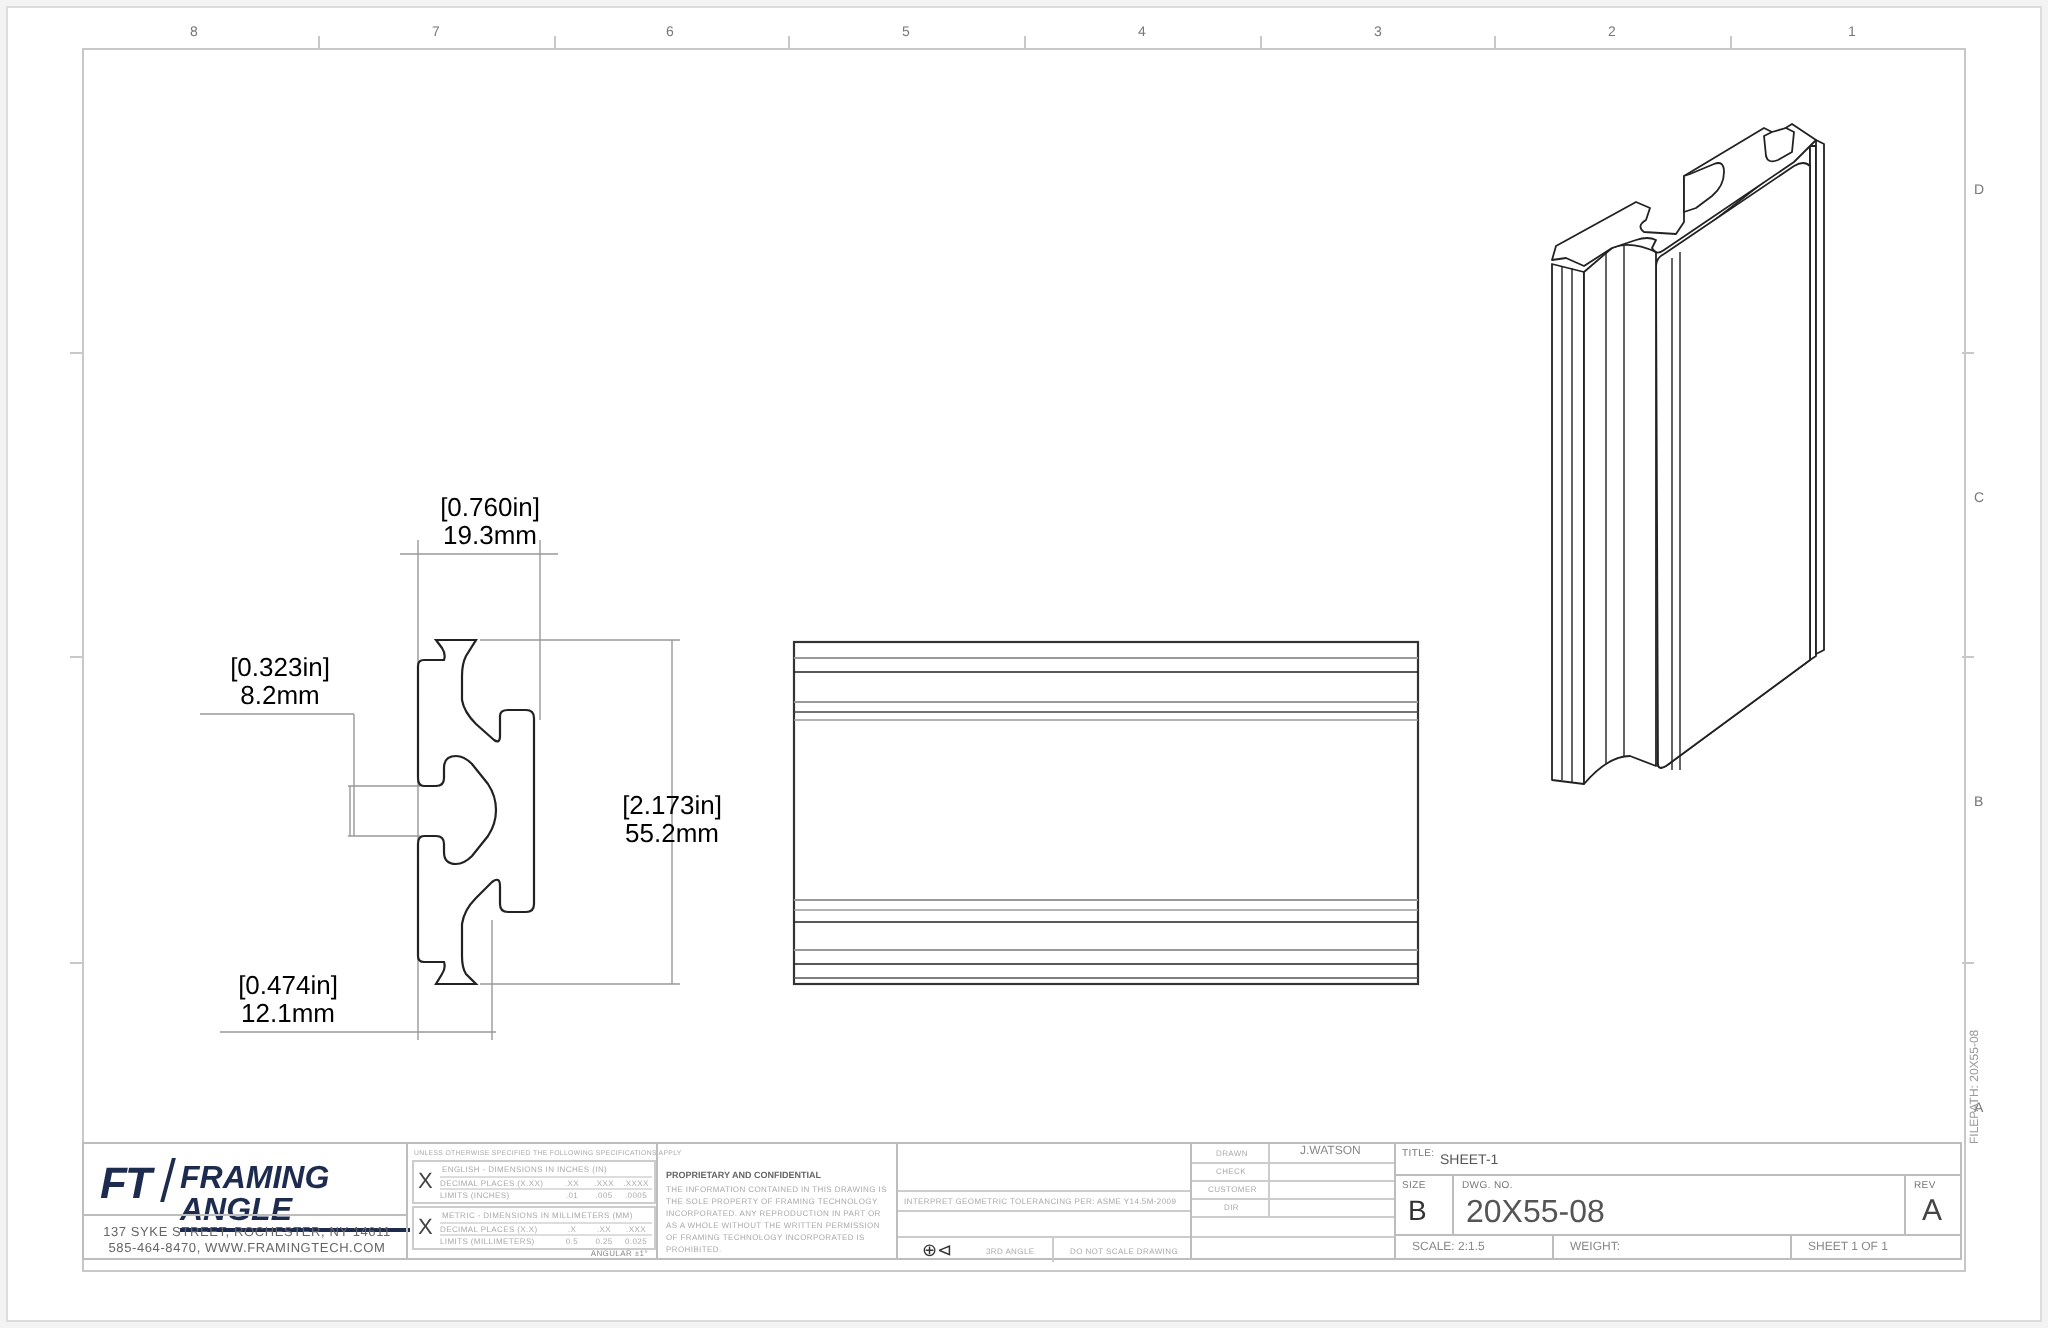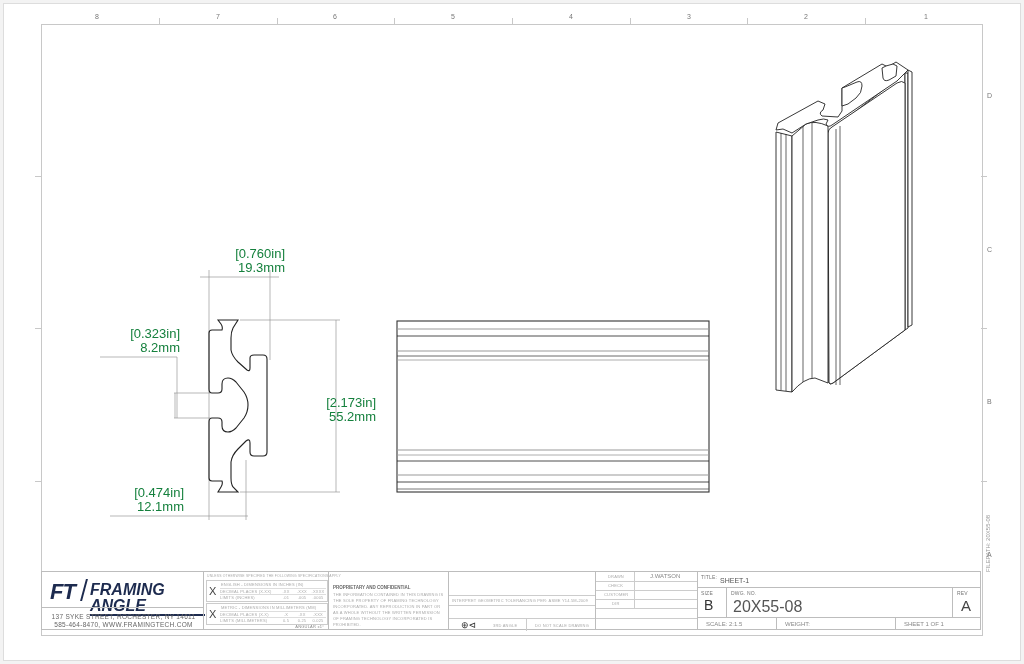--- a/index.html
+++ b/index.html
@@ -2,21 +2,21 @@
 <html><head>
 <meta charset="utf-8">
 <style>
   html, body { margin:0; padding:0; }
   body { width:1024px; height:664px; background:#f3f3f3; position:relative; overflow:hidden; font-family:"Liberation Sans", sans-serif; color:#555; }
   .sheet { position:absolute; left:3px; top:3px; width:1016px; height:656px; background:#fff; border:1px solid #ddd; }
   .zone-label { position:absolute; font-size:7px; color:#777; }
   .frame { position:absolute; left:41px; top:24px; width:940px; height:610px; border:1px solid #c8c8c8; }
   .tick { position:absolute; background:#c8c8c8; }
   svg { position:absolute; left:0; top:0; }
-  .dim { position:absolute; font-size:13px; color:#15803d; text-align:right; line-height:14px; }
+  .dim { position:absolute; font-size:13px; color:#000000; text-align:center; line-height:14px; }
   .tb { position:absolute; left:41px; top:571px; width:940px; height:59px; }
   .cell { position:absolute; border:1px solid #bdbdbd; box-sizing:border-box; }
   .tiny { font-size:4px; color:#aaa; letter-spacing:0.2px; }
   .small { font-size:6px; color:#888; }
   .logo { position:absolute; left:8px; top:5px; width:155px; height:28px; }
   .logo-ft { position:absolute; left:0; top:2px; font-size:22px; font-weight:bold; font-style:italic; color:#1d2b4f; letter-spacing:-1px; }
   .logo-name { position:absolute; left:40px; top:5px; font-size:16px; font-weight:bold; font-style:italic; color:#1d2b4f; border-bottom:2px solid #1d2b4f; line-height:16px; }
   .addr { position:absolute; left:0; width:163px; text-align:center; font-size:6.5px; color:#666; letter-spacing:0.3px; }
   .filepath { position:absolute; left:985px; top:572px; width:60px; font-size:6px; color:#999; transform-origin:left top; transform:rotate(-90deg); white-space:nowrap; }
 </style>

